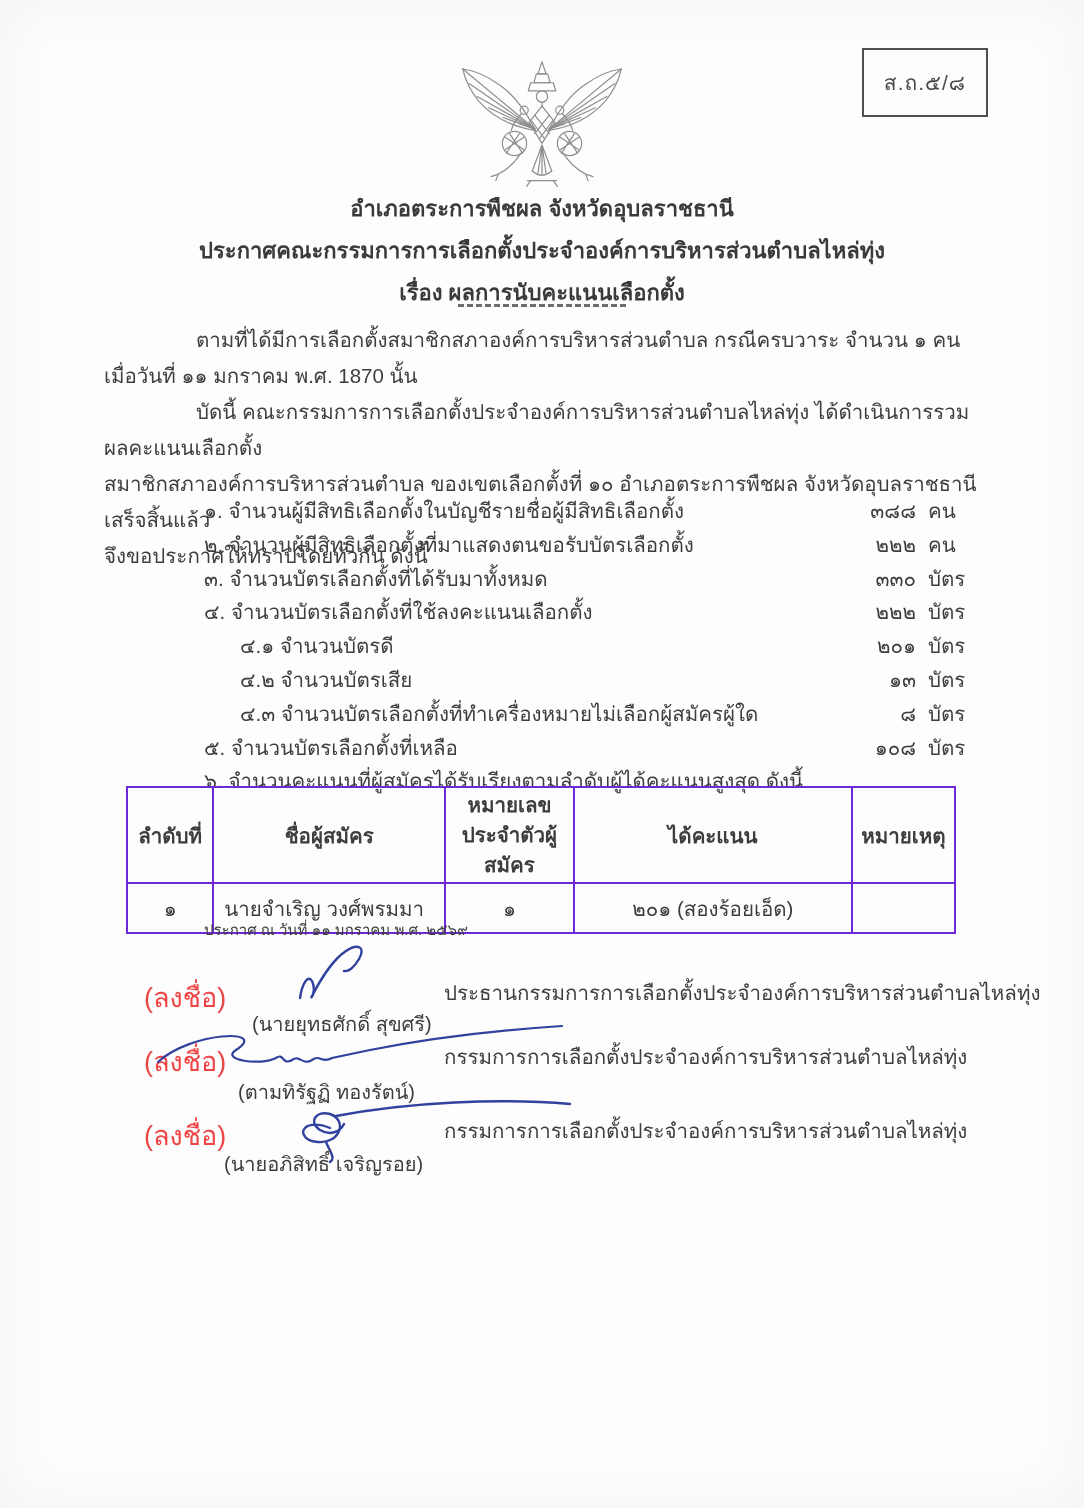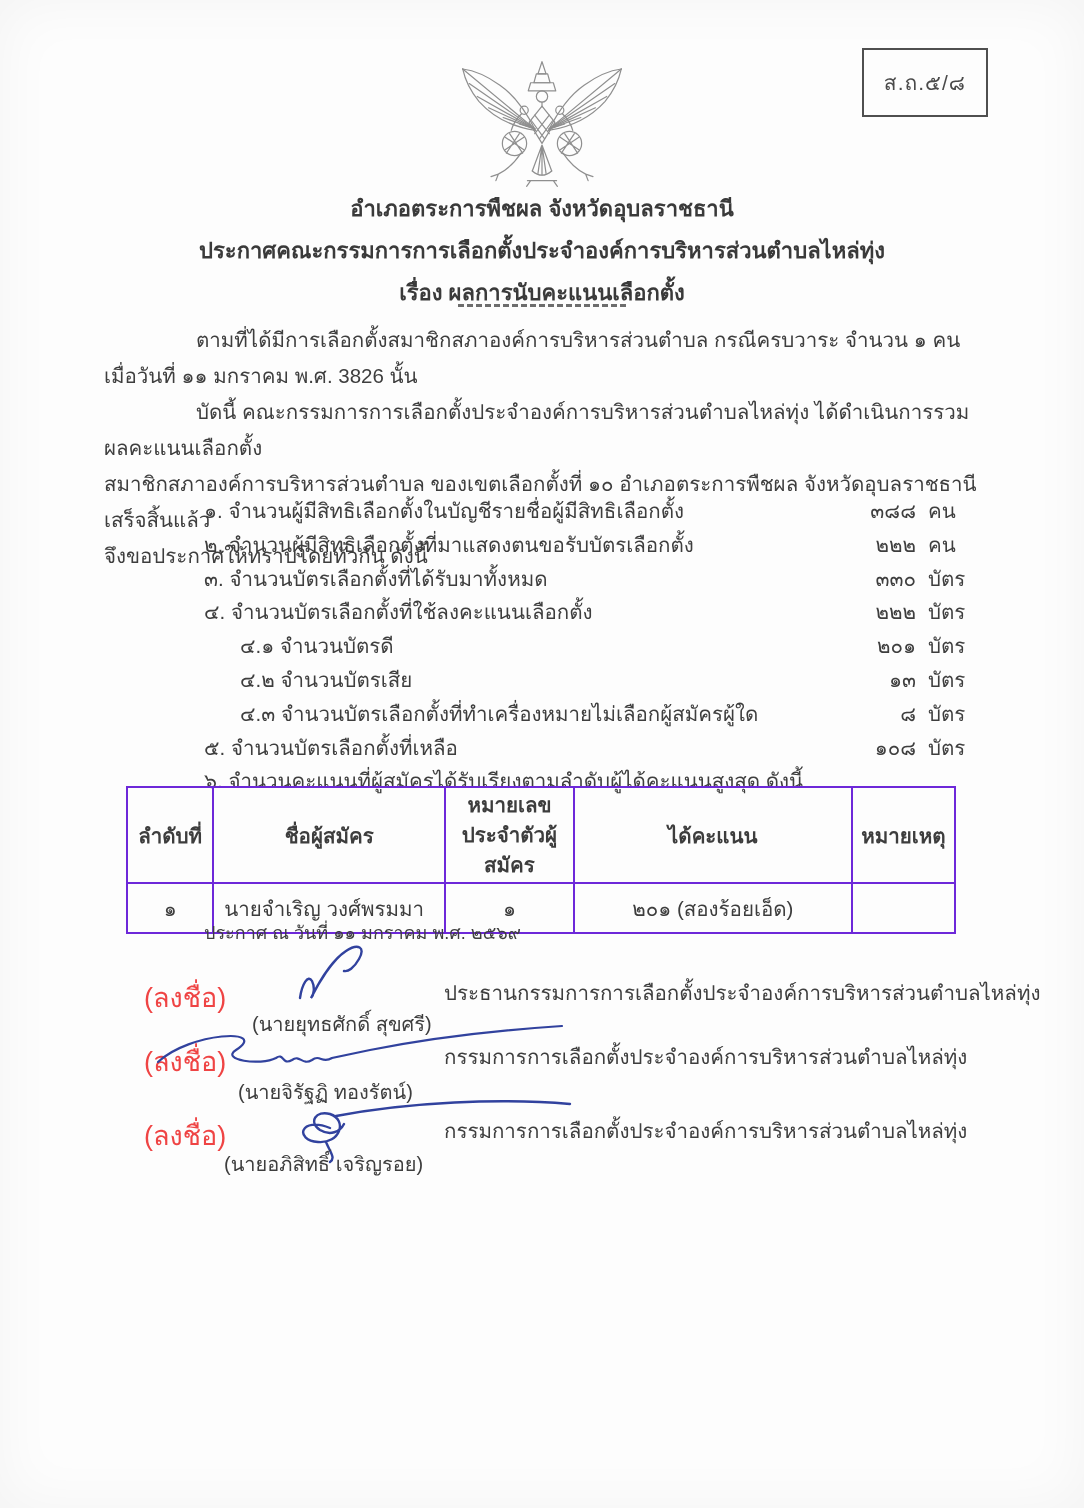--- a/index.html
+++ b/index.html
@@ -56,21 +56,21 @@
   .result-table thead tr{height:72px;}
   .result-table tbody tr{height:50px;}
   .col-order{width:76px;border-radius:29px;}
   .col-name{width:244px;}
   .col-number{width:120px;}
   .col-score{width:296px;}
   .col-note{width:90px;}
   .cell-name{text-align:left !important;padding-left:10px !important;}
   .two-line{line-height:30px;}
   
-  .announce-date{position:absolute;top:918px;left:204px;font-size:18px;color:#3e3e3e;}
+  .announce-date{position:absolute;top:918px;left:204px;font-size:15px;color:#3e3e3e;}
   
   .sig-label{position:absolute;left:144px;font-size:27px;color:#ef4444;}
   .sig-role{position:absolute;left:444px;font-size:20.5px;color:#3e3e3e;}
   .sig-name{position:absolute;font-size:20px;color:#3e3e3e;}
   .sig-ink{position:absolute;}
   .s1-label{top:976px;} .s1-role{top:976px;} .s1-name{top:1008px;left:252px;}
   .s2-label{top:1040px;} .s2-role{top:1040px;} .s2-name{top:1076px;left:238px;}
   .s3-label{top:1114px;} .s3-role{top:1114px;} .s3-name{top:1148px;left:224px;}
   .ink1{top:944px;left:292px;}
   .ink2{top:1022px;left:150px;}
@@ -132,21 +132,21 @@
 
   <div class="title-block">
     <div class="title-line">อำเภอตระการพืชผล  จังหวัดอุบลราชธานี</div>
     <div class="title-line">ประกาศคณะกรรมการการเลือกตั้งประจำองค์การบริหารส่วนตำบลไหล่ทุ่ง</div>
     <div class="title-line">เรื่อง  ผลการนับคะแนนเลือกตั้ง</div>
   </div>
   <div class="divider"></div>
 
   <div class="body-block">
     <div class="indent">ตามที่ได้มีการเลือกตั้งสมาชิกสภาองค์การบริหารส่วนตำบล กรณีครบวาระ จำนวน ๑ คน</div>
-    <div>เมื่อวันที่ ๑๑ มกราคม พ.ศ. 3826 นั้น</div>
+    <div>เมื่อวันที่ ๑๑ มกราคม พ.ศ. 1870 นั้น</div>
     <div class="indent">บัดนี้ คณะกรรมการการเลือกตั้งประจำองค์การบริหารส่วนตำบลไหล่ทุ่ง ได้ดำเนินการรวมผลคะแนนเลือกตั้ง</div>
     <div>สมาชิกสภาองค์การบริหารส่วนตำบล ของเขตเลือกตั้งที่ ๑๐ อำเภอตระการพืชผล จังหวัดอุบลราชธานี  เสร็จสิ้นแล้ว</div>
     <div>จึงขอประกาศให้ทราบโดยทั่วกัน ดังนี้</div>
   </div>
 
   <div class="stats-block">
     <div class="stat-row">
       <span class="stat-label">๑. จำนวนผู้มีสิทธิเลือกตั้งในบัญชีรายชื่อผู้มีสิทธิเลือกตั้ง</span>
       <span class="stat-value">
           <span class="stat-num">๓๘๘</span>
@@ -238,21 +238,21 @@
     <path d="M8,54 C10,40 16,30 20,37 C23,43 22,51 19,54 C26,40 40,16 54,7 C66,-1 74,3 67,15 C62,24 56,28 52,27" stroke="#31429e" fill="none" stroke-width="2.4" stroke-linecap="round"></path>
   </svg>
   <span class="sig-role s1-role">ประธานกรรมการการเลือกตั้งประจำองค์การบริหารส่วนตำบลไหล่ทุ่ง</span>
   <span class="sig-name s1-name">(นายยุทธศักดิ์   สุขศรี)</span>
 
   <span class="sig-label s2-label">(ลงชื่อ)</span>
   <svg class="sig-ink ink2" width="420" height="58" viewBox="0 0 420 58">
     <path d="M8,40 C40,10 120,6 86,28 C70,38 110,44 126,36 C134,30 132,44 142,38 C150,32 152,44 162,38 C170,32 172,42 182,36 L220,28 C280,16 350,8 412,4" stroke="#31429e" fill="none" stroke-width="2.2" stroke-linecap="round"></path>
   </svg>
   <span class="sig-role s2-role">กรรมการการเลือกตั้งประจำองค์การบริหารส่วนตำบลไหล่ทุ่ง</span>
-  <span class="sig-name s2-name">(นายจิรัฐฏิ   ทองรัตน์)</span>
+  <span class="sig-name s2-name">(ตามทิรัฐฏิ   ทองรัตน์)</span>
 
   <span class="sig-label s3-label">(ลงชื่อ)</span>
   <svg class="sig-ink ink3" width="310" height="72" viewBox="0 0 310 72">
     <path d="M60,34 C30,22 24,46 48,48 C70,50 78,26 60,20 C46,16 38,28 50,36 C60,42 70,38 74,30 M56,48 C60,58 66,64 60,68 M66,22 C140,8 230,4 300,10" stroke="#31429e" fill="none" stroke-width="2.4" stroke-linecap="round"></path>
   </svg>
   <span class="sig-role s3-role">กรรมการการเลือกตั้งประจำองค์การบริหารส่วนตำบลไหล่ทุ่ง</span>
   <span class="sig-name s3-name">(นายอภิสิทธิ์   เจริญรอย)</span>
 
 </div>
 

